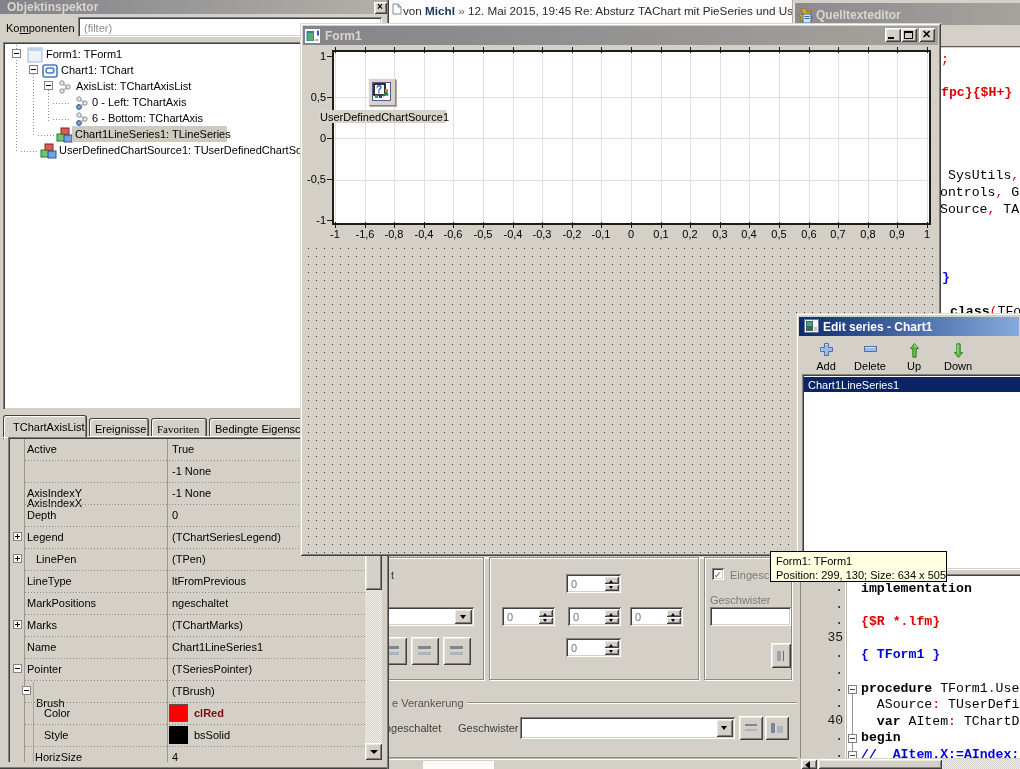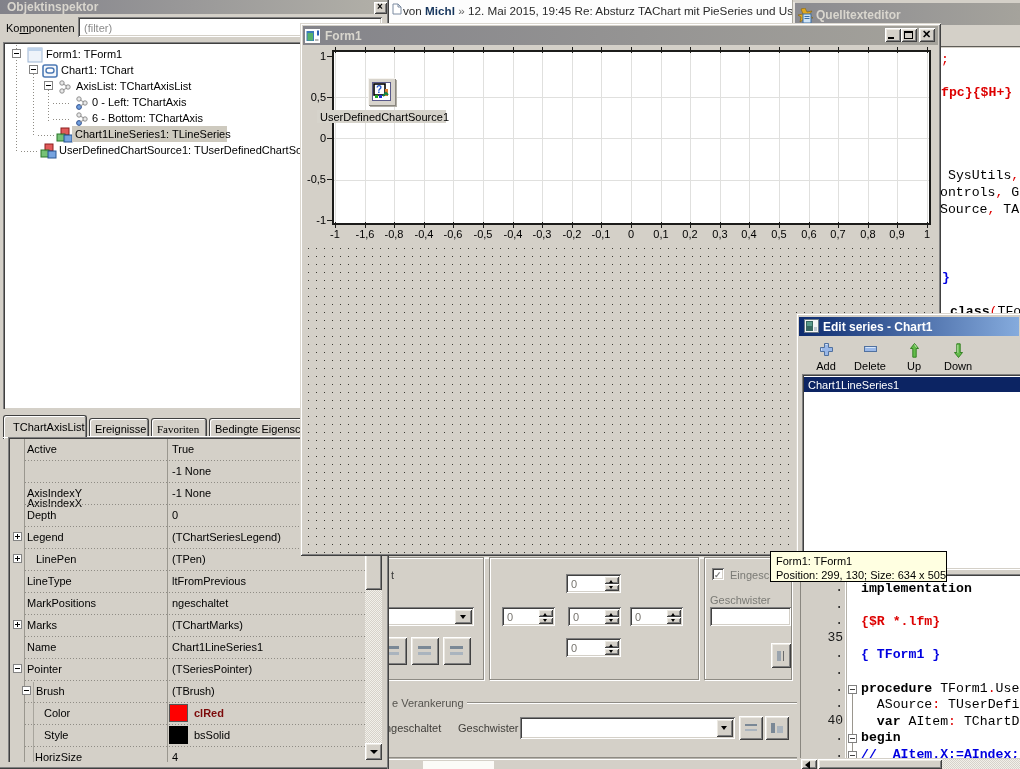--- a/index.html
+++ b/index.html
@@ -277,21 +277,21 @@
 <div class="abs" style="left:9px;top:185px;width:1px;height:5px;background:#000;"></div>
 <div class="abs dotline" style="left:17px;top:199px;width:340px;"></div>
 <div class="abs t11" style="left:19px;top:204px;color:#000;">Name</div>
 <div class="abs t11" style="left:164px;top:204px;color:#000;">Chart1LineSeries1</div>
 <div class="abs dotline" style="left:17px;top:221px;width:340px;"></div>
 <div class="abs t11" style="left:19px;top:226px;color:#000;">Pointer</div>
 <div class="abs t11" style="left:164px;top:226px;color:#000;">(TSeriesPointer)</div>
 <div class="abs" style="left:5px;top:227px;width:9px;height:9px;background:#fff;border:1px solid #848484;"></div>
 <div class="abs" style="left:7px;top:231px;width:5px;height:1px;background:#000;"></div>
 <div class="abs dotline" style="left:17px;top:243px;width:340px;"></div>
-<div class="abs t11" style="left:28px;top:248px;color:#000;">Brush</div>
+<div class="abs t11" style="left:28px;top:260px;color:#000;">Brush</div>
 <div class="abs t11" style="left:164px;top:248px;color:#000;">(TBrush)</div>
 <div class="abs" style="left:14px;top:249px;width:9px;height:9px;background:#fff;border:1px solid #848484;"></div>
 <div class="abs" style="left:16px;top:253px;width:5px;height:1px;background:#000;"></div>
 <div class="abs dotline" style="left:17px;top:265px;width:340px;"></div>
 <div class="abs t11" style="left:36px;top:270px;color:#000;">Color</div>
 <div class="abs" style="left:161px;top:267px;width:19px;height:18px;background:#f00;border:1px solid #555;"></div>
 <div class="abs t11" style="left:186px;top:270px;color:#7c0a0a;font-weight:bold;">clRed</div>
 <div class="abs dotline" style="left:17px;top:287px;width:340px;"></div>
 <div class="abs t11" style="left:36px;top:292px;color:#000;">Style</div>
 <div class="abs" style="left:161px;top:289px;width:19px;height:18px;background:#000;"></div>

